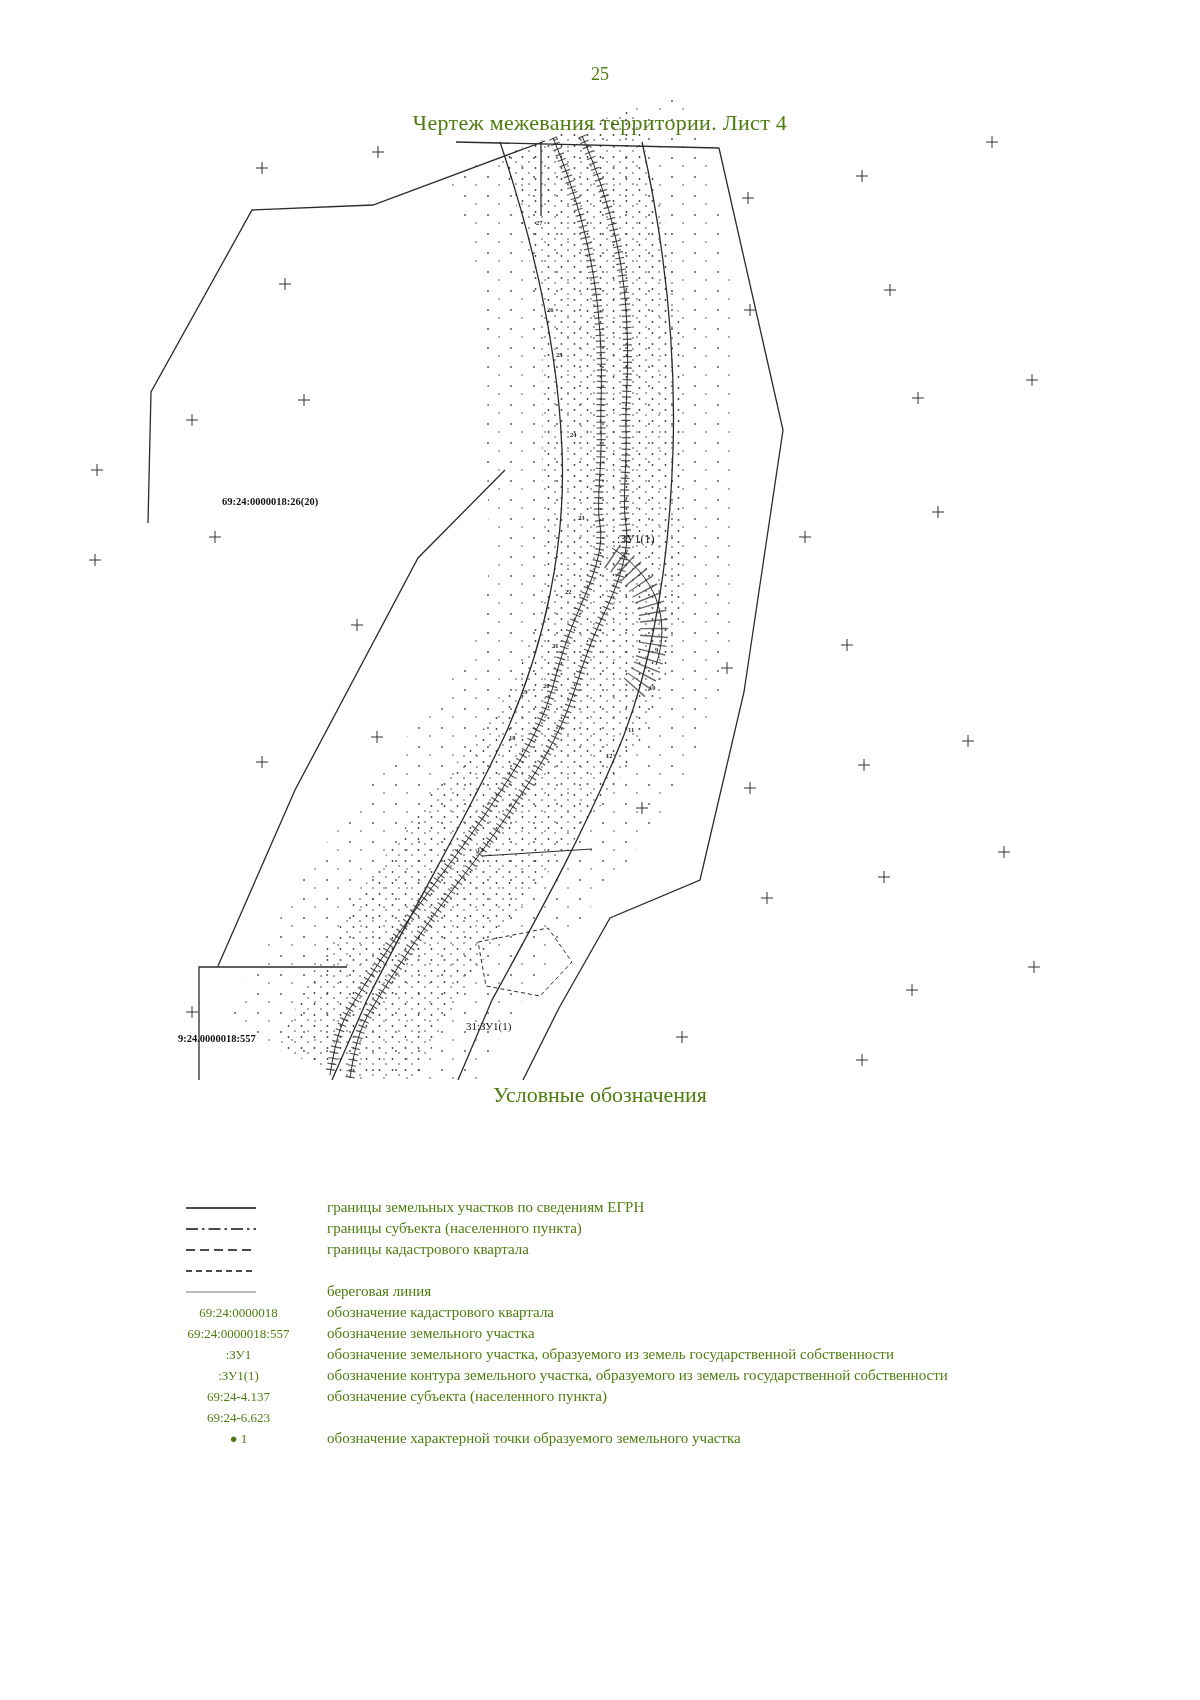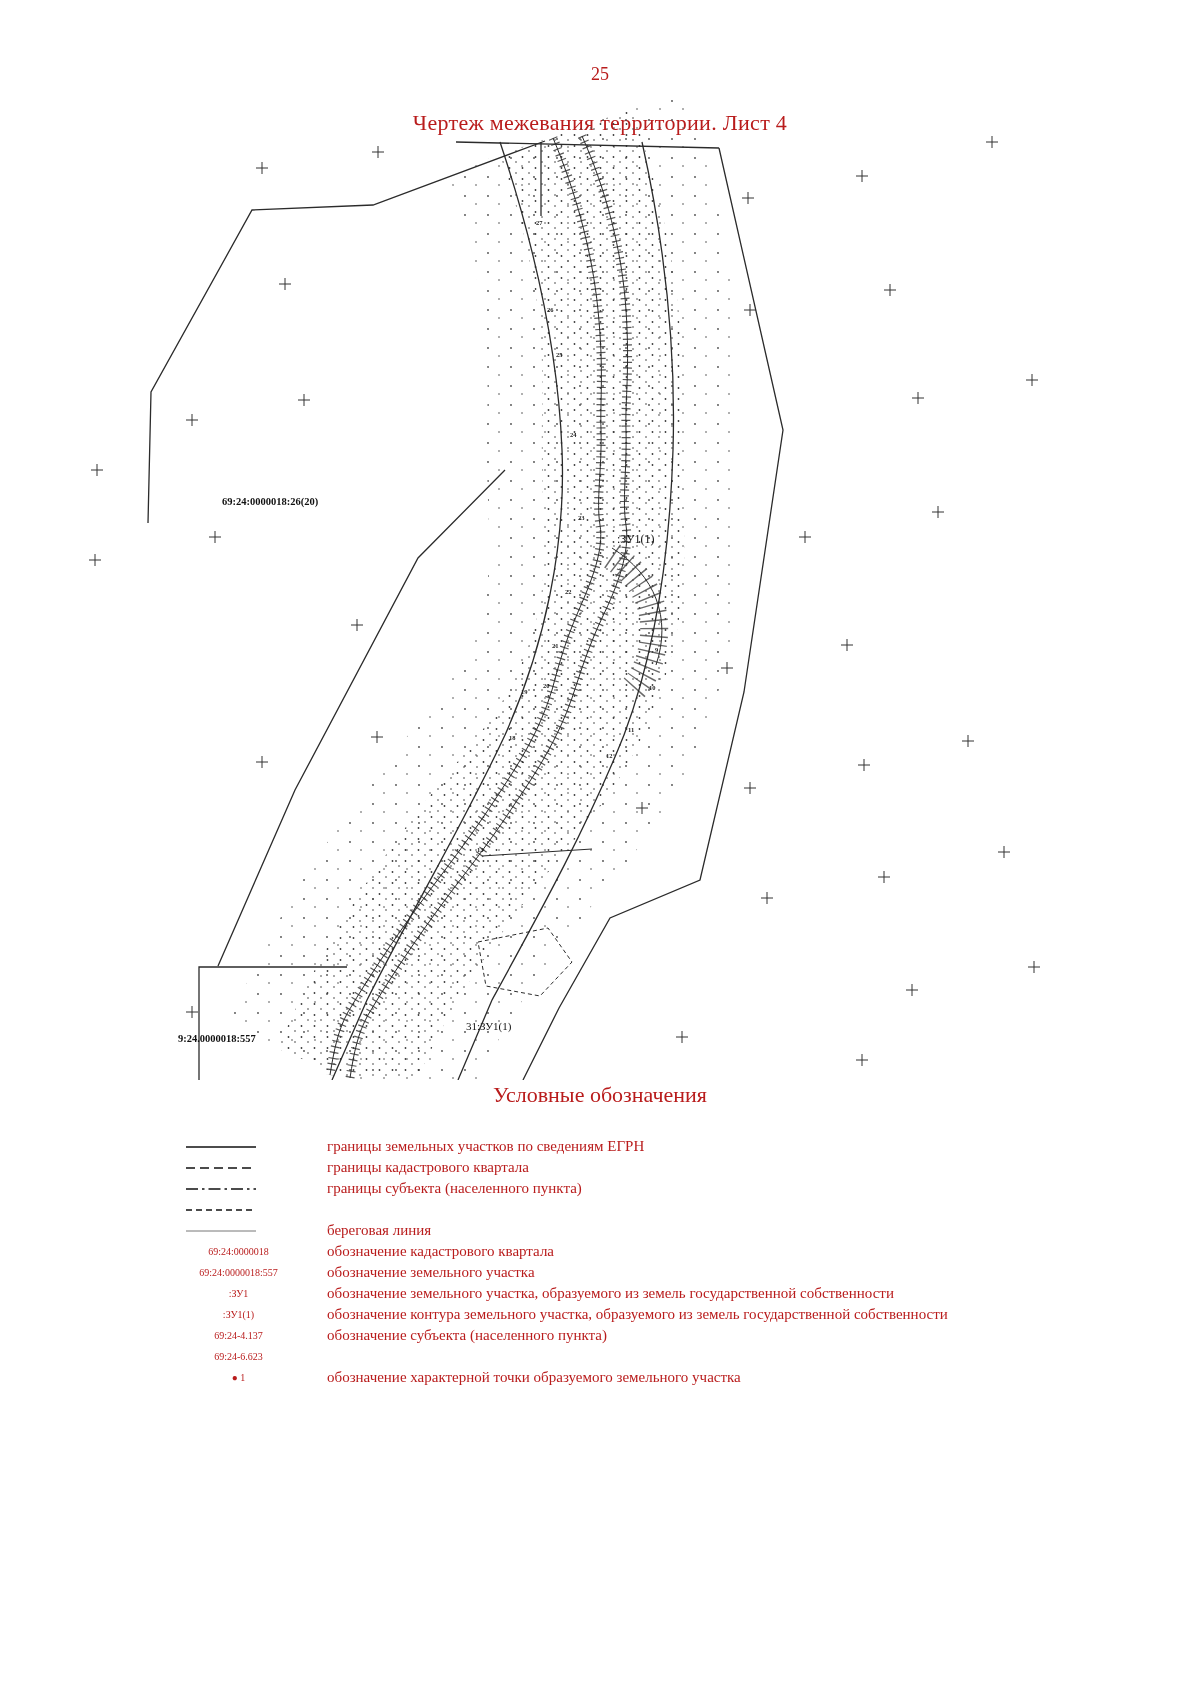--- a/index.html
+++ b/index.html
@@ -1,21 +1,21 @@
 <!DOCTYPE html>
 <html><head>
 <meta charset="utf-8">
 <style>
   html,body{margin:0;padding:0;background:#ffffff;}
   .page{
     position:relative;
     width:1200px;height:1700px;
     background:#ffffff;
     font-family:"Liberation Serif", serif;
-    color:#b91c1c;
+    color:#4d7c0f;
     overflow:hidden;
   }
   .page-number{
     position:absolute;top:64px;left:0;width:1200px;
     text-align:center;font-size:18px;
   }
   .title{
     position:absolute;top:110px;left:0;width:1200px;
     text-align:center;font-size:22px;letter-spacing:.3px;
   }
@@ -32,26 +32,26 @@
   .pn{font-family:"Liberation Serif",serif;font-size:6.5px;font-weight:bold;fill:#222;}
   .maplabel{font-family:"Liberation Serif",serif;fill:#111;}
   .ml-bold{font-weight:bold;font-size:10.5px;}
   .ml-mid{font-size:12px;}
   .ml-sm{font-size:11px;}
   .legend-heading{
     position:absolute;top:1082px;left:0;width:1200px;
     text-align:center;font-size:22px;
   }
   .legend{
-    position:absolute;left:150px;top:1136px;width:980px;
+    position:absolute;left:150px;top:1197px;width:980px;
     font-size:15px;
   }
   .lrow{display:flex;align-items:center;height:21px;}
   .c1{flex:0 0 177px;display:flex;align-items:center;justify-content:center;
-      font-size:10px;white-space:nowrap;}
+      font-size:13px;white-space:nowrap;}
   .c1.symb{justify-content:flex-start;padding-left:35px;box-sizing:border-box;}
   .llabel{flex:1;white-space:nowrap;}
   .lsym{display:block;}
 </style>
 </head>
 <body>
 
 <div class="page">
 
   <div class="page-number">25</div>
@@ -175,33 +175,33 @@
             <line x1="1" y1="4" x2="71" y2="4" stroke="#111" stroke-width="1.6"></line>
           </svg>
       </span>
       <span class="llabel">границы земельных участков по сведениям ЕГРН</span>
     </div>
 
 
     <div class="lrow">
       <span class="c1 symb">
         <svg class="lsym" width="72" height="8">
+            <line x1="1" y1="4" x2="71" y2="4" stroke="#111" stroke-width="1.4" stroke-dasharray="12 4 2.5 4"></line>
+          </svg>
+      </span>
+      <span class="llabel">границы субъекта (населенного пункта)</span>
+    </div>
+
+    <div class="lrow">
+      <span class="c1 symb">
+        <svg class="lsym" width="72" height="8">
             <line x1="1" y1="4" x2="71" y2="4" stroke="#111" stroke-width="1.4" stroke-dasharray="9 5"></line>
           </svg>
       </span>
       <span class="llabel">границы кадастрового квартала</span>
-    </div>
-
-    <div class="lrow">
-      <span class="c1 symb">
-        <svg class="lsym" width="72" height="8">
-            <line x1="1" y1="4" x2="71" y2="4" stroke="#111" stroke-width="1.4" stroke-dasharray="12 4 2.5 4"></line>
-          </svg>
-      </span>
-      <span class="llabel">границы субъекта (населенного пункта)</span>
     </div>
 
     <div class="lrow">
       <span class="c1 symb">
         <svg class="lsym" width="72" height="8">
             <line x1="1" y1="4" x2="71" y2="4" stroke="#111" stroke-width="1.4" stroke-dasharray="6 4"></line>
           </svg>
       </span>
     </div>
 

